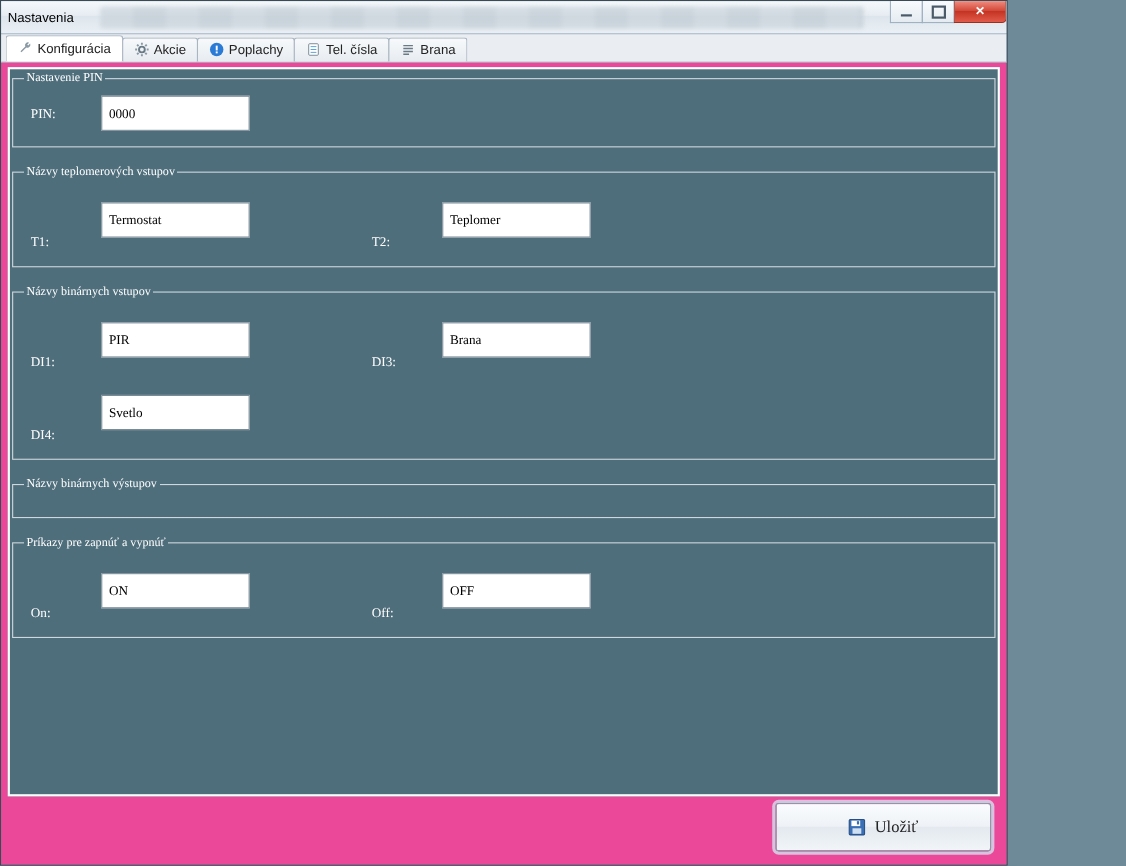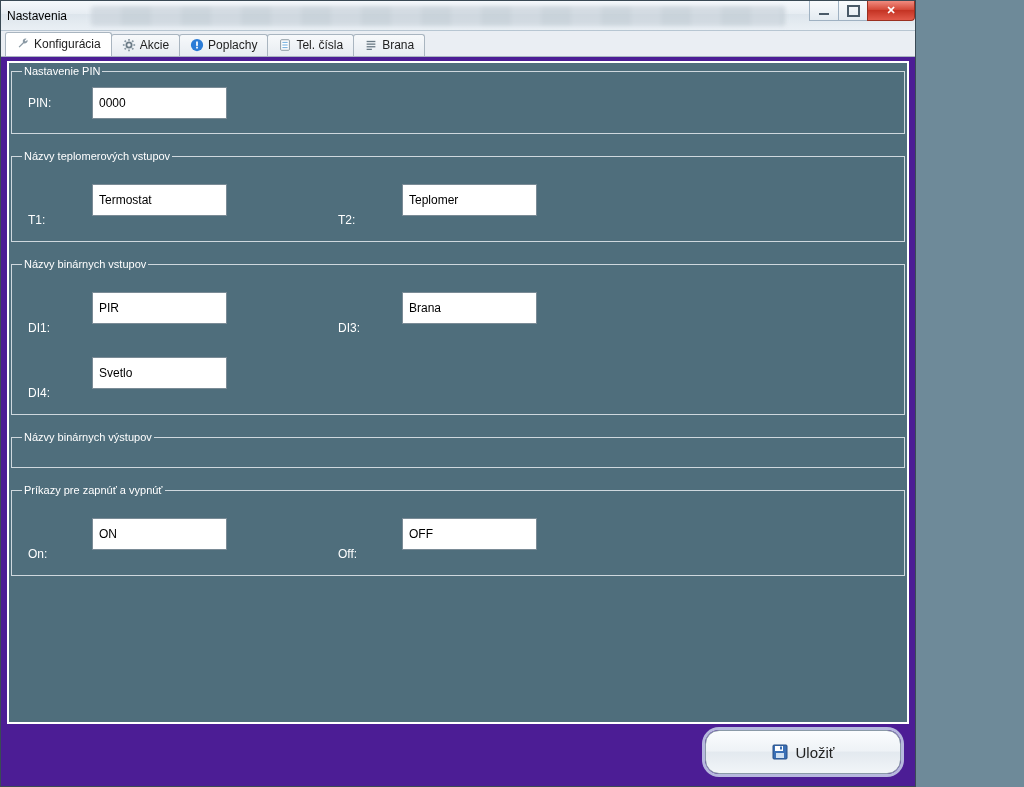--- a/index.html
+++ b/index.html
@@ -30,21 +30,21 @@
 
   
   .tabstrip { height:26px; background:#eaeef3; display:flex; align-items:flex-end; padding:0 4px; border-bottom:1px solid #a9b5c0; }
   .tab { display:flex; align-items:center; gap:4px; padding:3px 10px 4px 10px; border:1px solid #a9b5c0;
     border-bottom:none; background: linear-gradient(#f7f9fb,#e7ecf1); margin-right:-1px; font-size:12px; color:#222;
     border-top-left-radius:3px; border-top-right-radius:3px; cursor:default; position:relative; }
   .tab.active { background:#fff; z-index:2; padding-top:4px; padding-bottom:5px; }
   .tab .ticon { width:14px; height:14px; display:flex; align-items:center; justify-content:center; }
 
   
-  .content { flex:1; padding:4px 6px 6px 6px; background:#4c1d95; display:flex; flex-direction:column; }
+  .content { flex:1; padding:4px 6px 6px 6px; background:#ec4899; display:flex; flex-direction:column;font-family:Liberation Serif, serif; }
   .panel { flex:1; background:#4f6e7c; border:2px solid #fff; display:flex; flex-direction:column; padding:0; }
   .scroll { flex:1; overflow:auto; }
 
   fieldset.group { border:1px solid #cfd8de; margin:2px 2px 16px 2px; padding:10px 10px 14px 10px; color:#fff; }
   fieldset.group > legend { font-size:11px; color:#fff; padding:0 2px; }
 
   .row { display:flex; align-items:center; }
   .row + .row { margin-top:10px; }
   .lbl { width:70px; font-size:12px; color:#fff; padding-left:6px; }
   .col2 { display:flex; }
@@ -55,21 +55,21 @@
     width:135px; height:21px; border:1px solid #7a8b96; background:#fff; font-size:12px; padding:15px 6px;
     font-family:inherit;
   }
 
   
   .footer { height:56px; display:flex; align-items:center; justify-content:flex-end; padding:6px 8px; }
   .save-btn {
     width:196px; height:44px; border:1px solid #8a9aa7;
     background: linear-gradient(#fafcfe,#eef2f6 48%,#e3e9ef 50%,#f1f5f8);
     display:flex; align-items:center; justify-content:center; gap:8px; font-size:15px; color:#222;
-    box-shadow: 0 0 0 3px rgba(210,225,240,.8); border-radius:14px; cursor:default;
+    box-shadow: 0 0 0 3px rgba(210,225,240,.8); border-radius:3px; cursor:default;
   }
   .floppy { width:16px; height:16px; }
 
   
   .gear path, .gear circle { stroke:#6a7a85; }
   .alert circle { fill:#2a7bd6; }
 </style>
 </head>
 <body>
 

